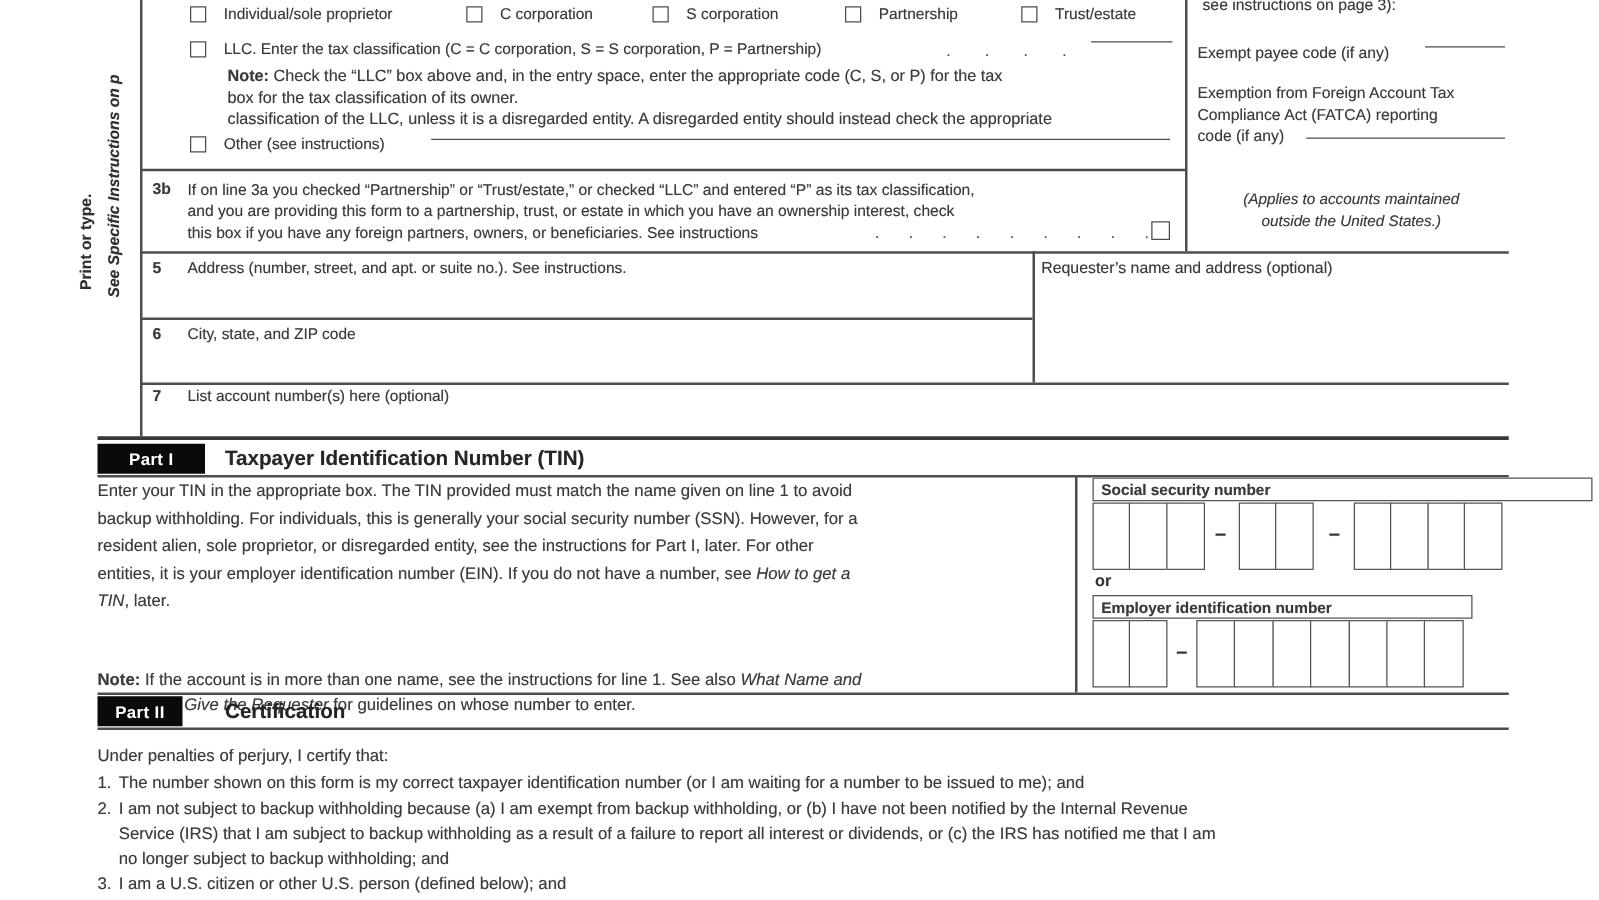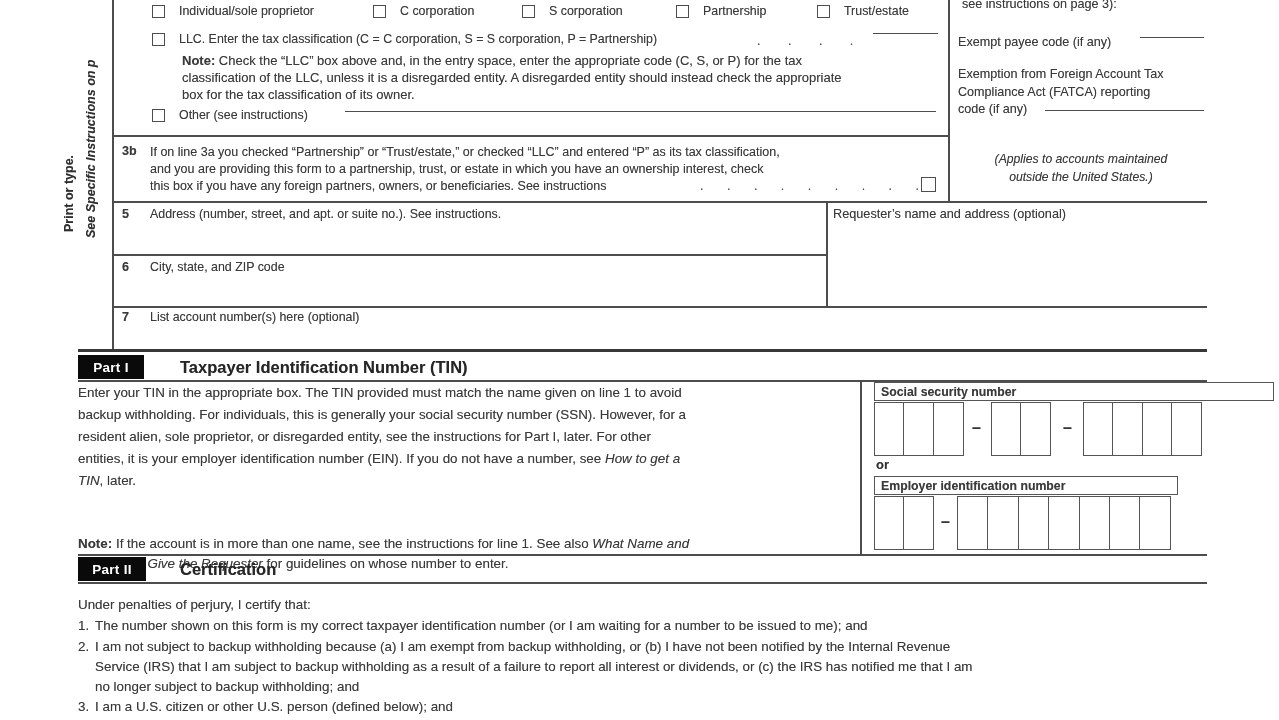--- a/index.html
+++ b/index.html
@@ -75,22 +75,22 @@
 
   <div class="opt" style="left:152px;top:32px;">
     <span class="cbi"></span>
     <span class="lab">LLC. Enter the tax classification (C = C corporation, S = S corporation, P = Partnership)</span>
   </div>
   <div class="dots dots-llc" style="left:757px;top:34px;">. . . .</div>
   <div class="entry" style="left:873px;top:33px;width:65px;"></div>
 
   <div class="note12 notelines" style="left:182px;top:52px;">
     <div><span style="font-weight: bold;">Note:</span><span> Check the “LLC” box above and, in the entry space, enter the appropriate code (C, S, or P) for the tax</span></div>
+    <div><span>box for the tax classification of its owner.</span></div>
     <div><span>classification of the LLC, unless it is a disregarded entity. A disregarded entity should instead check the appropriate</span></div>
-    <div><span>box for the tax classification of its owner.</span></div>
   </div>
 
   <div class="opt" style="left:152px;top:108px;">
     <span class="cbi"></span>
     <span class="lab">Other (see instructions)</span>
   </div>
   <div class="entry" style="left:345px;top:111px;width:591px;"></div>
 
   <div class="hline" style="left:112px;top:135px;width:836px;"></div>
 
@@ -133,21 +133,21 @@
     <div class="lab abs" style="left:150px;top:260px;">City, state, and ZIP code</div>
   </div>
   <div class="hline" style="left:112px;top:306px;width:1095px;"></div>
 
   <div>
     <div class="num" style="left:122px;top:310px;">7</div>
     <div class="lab abs" style="left:150px;top:310px;text-align:center;">List account number(s) here (optional)</div>
   </div>
 
   <div class="hline thick" style="left:78px;top:349px;width:1129px;"></div>
-  <div class="partbox" style="left:78px;top:355px;width:66px;height:24px;">Part I</div>
+  <div class="partbox" style="left:78px;top:355px;width:86px;height:24px;">Part I</div>
   <div class="parttitle" style="left:180px;top:358px;">Taxpayer Identification Number (TIN)</div>
   <div class="hline" style="left:78px;top:380px;width:1129px;"></div>
 
   <div class="b13 notelines" style="left:78px;top:382px;">
     <div><span>Enter your TIN in the appropriate box. The TIN provided must match the name given on line 1 to avoid</span></div>
     <div><span>backup withholding. For individuals, this is generally your social security number (SSN). However, for a</span></div>
     <div><span>resident alien, sole proprietor, or disregarded entity, see the instructions for Part I, later. For other</span></div>
     <div><span>entities, it is your employer identification number (EIN). If you do not have a number, see </span><span style="font-style: italic;">How to get a</span></div>
     <div><span style="font-style: italic;">TIN</span><span>, later.</span></div>
   </div>

